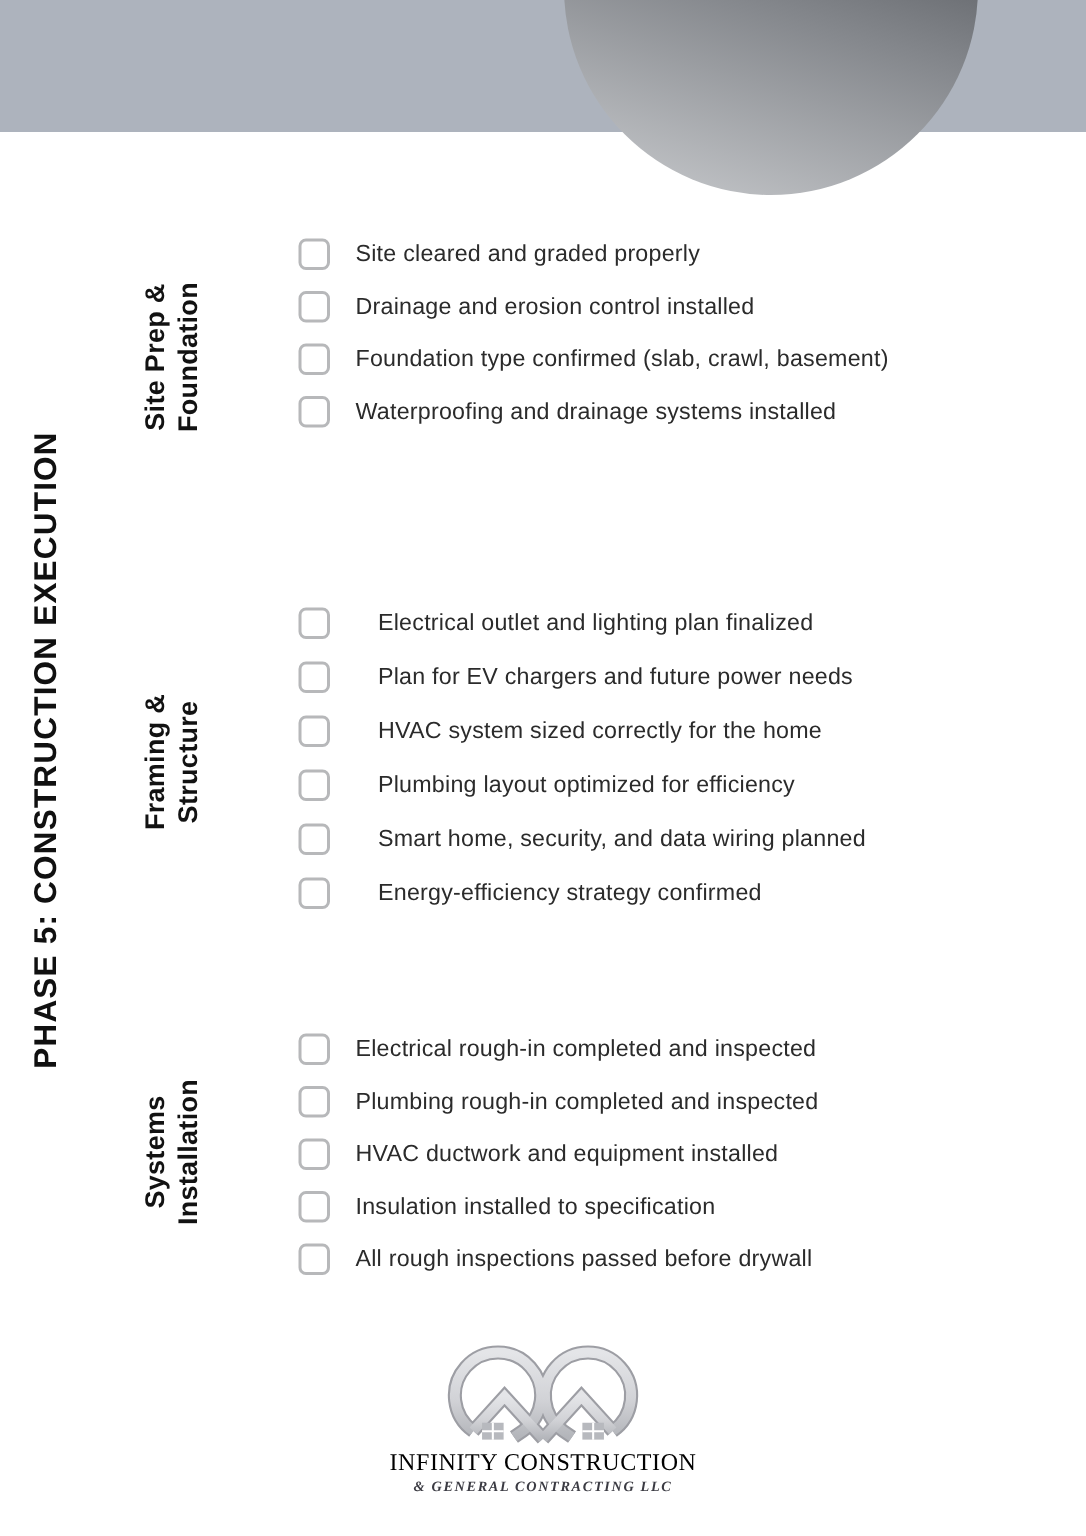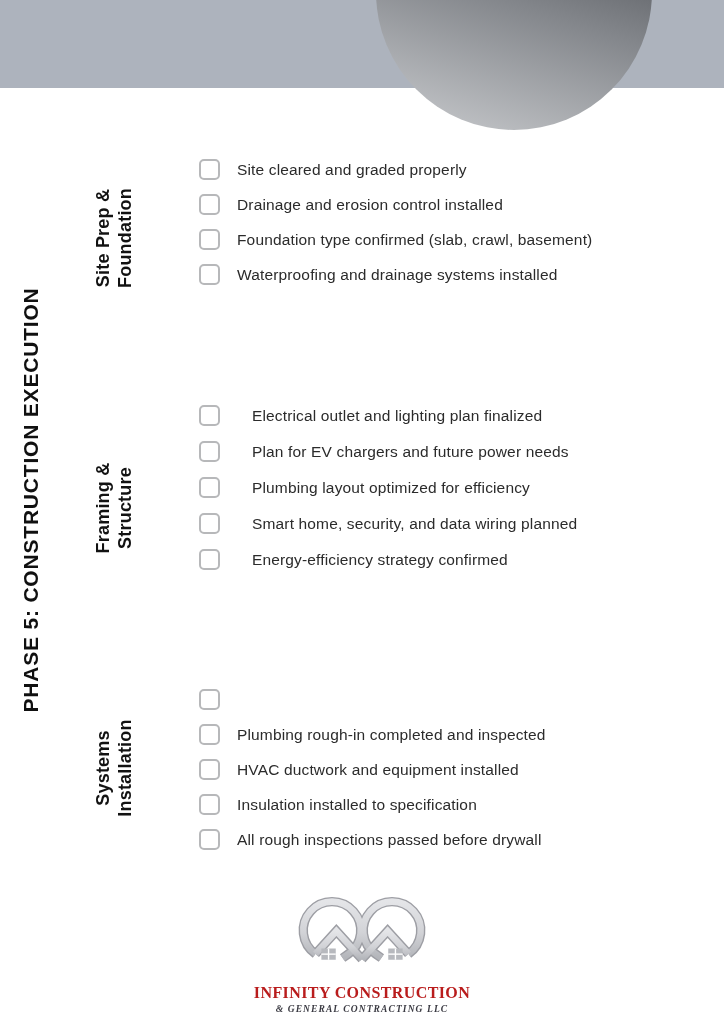--- a/index.html
+++ b/index.html
@@ -42,22 +42,22 @@
   }
   .item-label{
     margin-left:17px;font-size:15.5px;color:#2b2b2b;letter-spacing:0.15px;white-space:nowrap;
   }
   
   .logo{
     position:absolute;left:0;top:896px;width:724px;
     display:flex;flex-direction:column;align-items:center;
   }
   .brand{
-    font-family:"Liberation Serif",serif;font-weight:bold;font-size:16px;
-    letter-spacing:0.4px;color:#b91c1c;margin-top:18px;white-space:nowrap;
+    font-family:"Liberation Serif",serif;font-weight:normal;font-size:16px;
+    letter-spacing:0.4px;color:#000000;margin-top:1px;white-space:nowrap;
   }
   .brand-sub{
     font-family:"Liberation Serif",serif;font-weight:bold;font-size:9.5px;
     letter-spacing:1.1px;color:#3b3b43;margin-top:2px;white-space:nowrap;font-style:italic;
   }
 </style>
 </head>
 <body>
 
 <div class="page">
@@ -103,35 +103,40 @@
     <div class="row">
       <span class="checkbox"></span>
       <span class="item-label">Electrical outlet and lighting plan finalized</span>
     </div>
     <div class="row">
       <span class="checkbox"></span>
       <span class="item-label">Plan for EV chargers and future power needs</span>
     </div>
     <div class="row">
       <span class="checkbox"></span>
+      <span class="item-label">HVAC system sized correctly for the home</span>
+    </div>
+    <div class="row">
+      <span class="checkbox"></span>
       <span class="item-label">Plumbing layout optimized for efficiency</span>
     </div>
     <div class="row">
       <span class="checkbox"></span>
       <span class="item-label">Smart home, security, and data wiring planned</span>
     </div>
     <div class="row">
       <span class="checkbox"></span>
       <span class="item-label">Energy-efficiency strategy confirmed</span>
     </div>
   </div>
 
   <div class="section s3">
     <div class="row">
       <span class="checkbox"></span>
+      <span class="item-label">Electrical rough-in completed and inspected</span>
     </div>
     <div class="row">
       <span class="checkbox"></span>
       <span class="item-label">Plumbing rough-in completed and inspected</span>
     </div>
     <div class="row">
       <span class="checkbox"></span>
       <span class="item-label">HVAC ductwork and equipment installed</span>
     </div>
     <div class="row">

